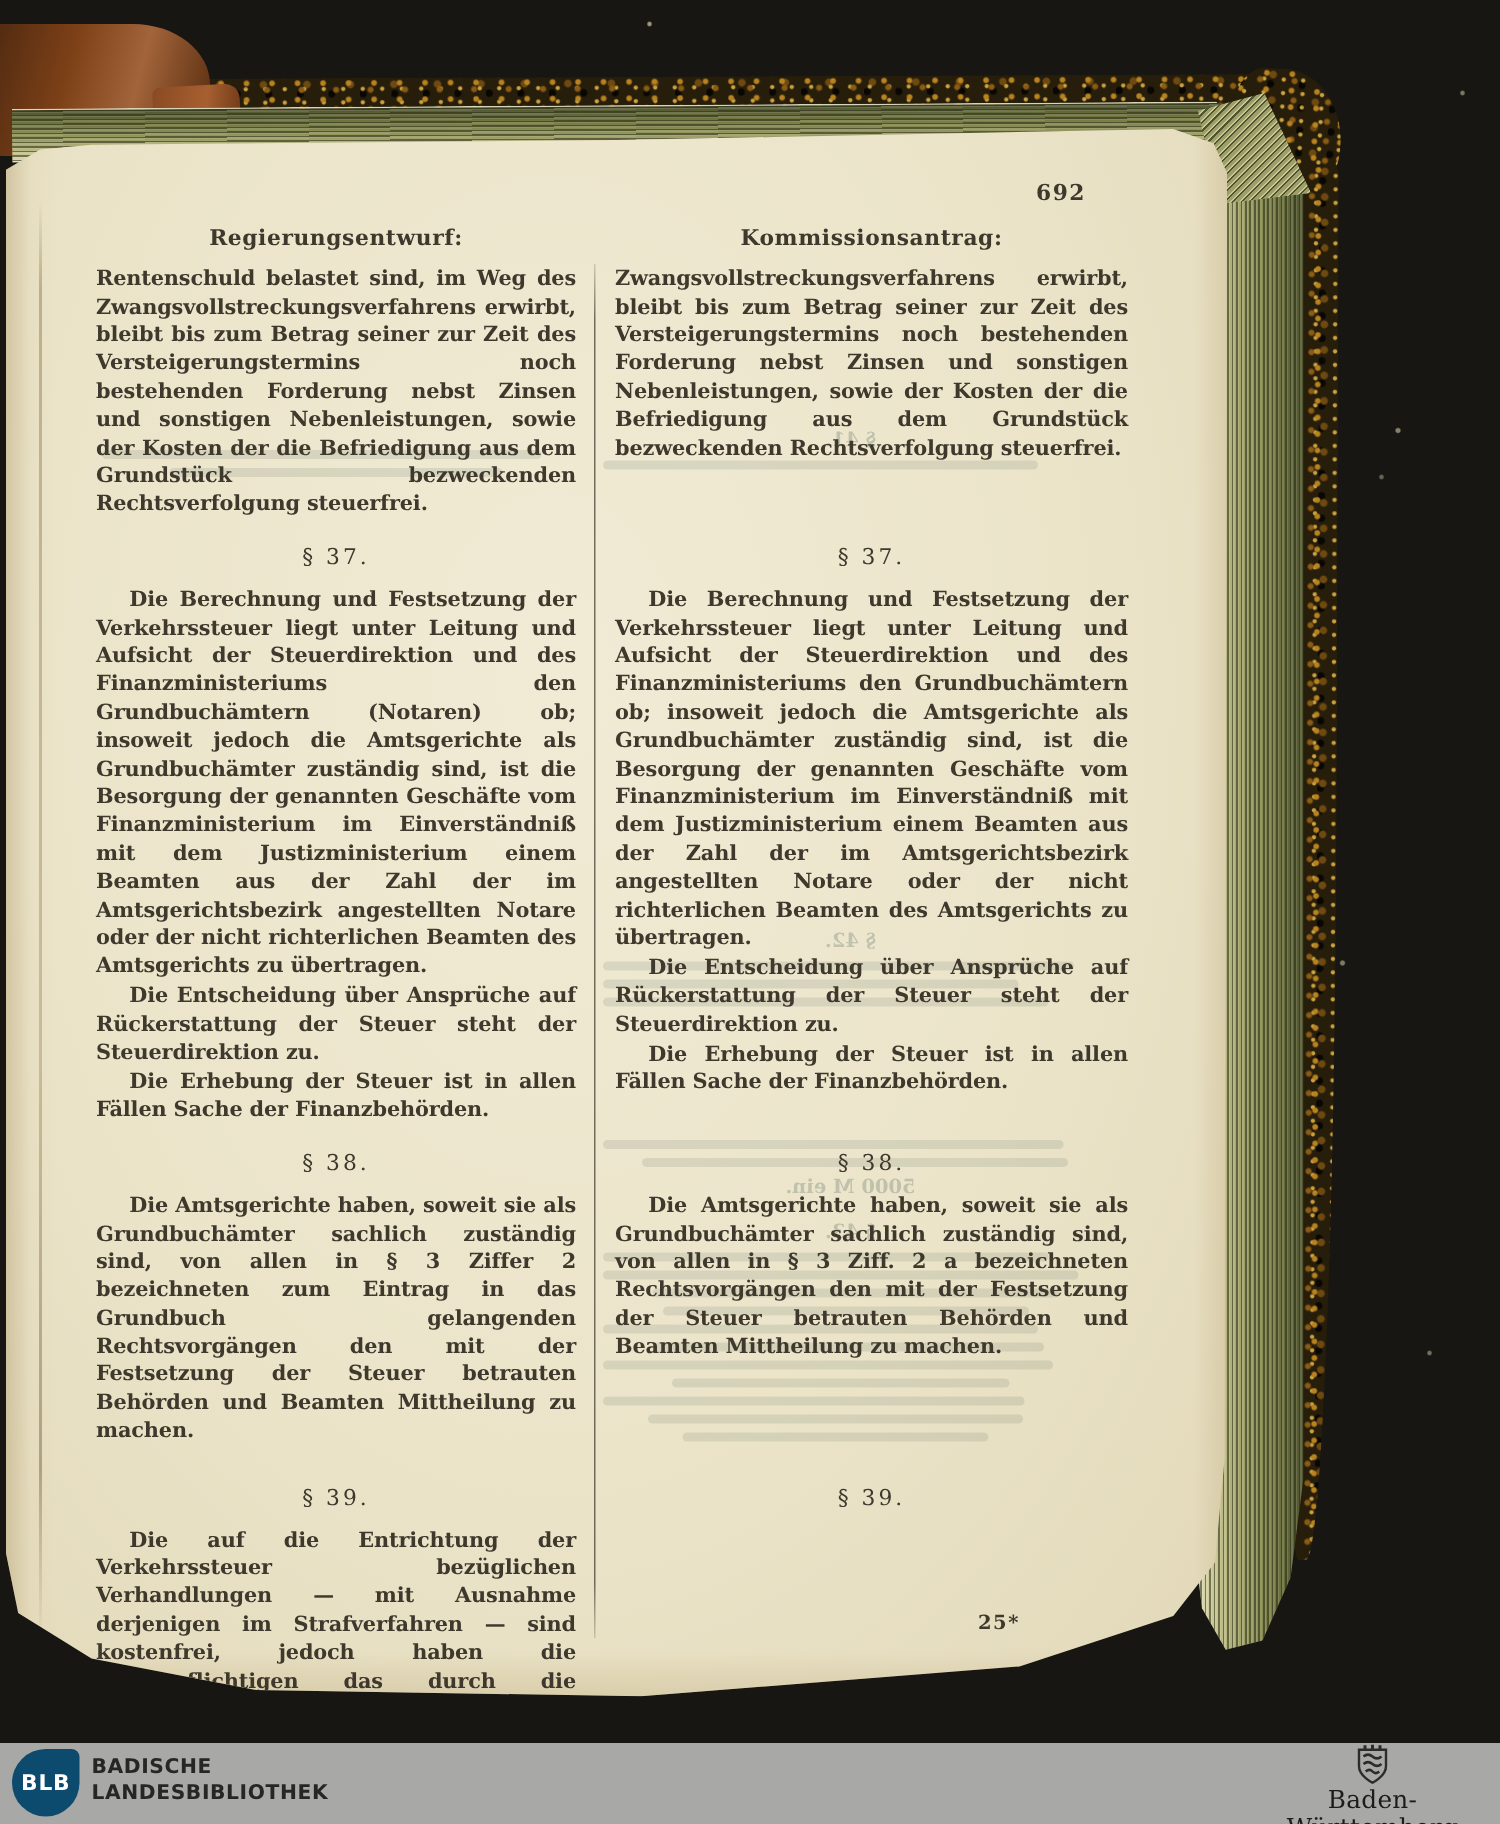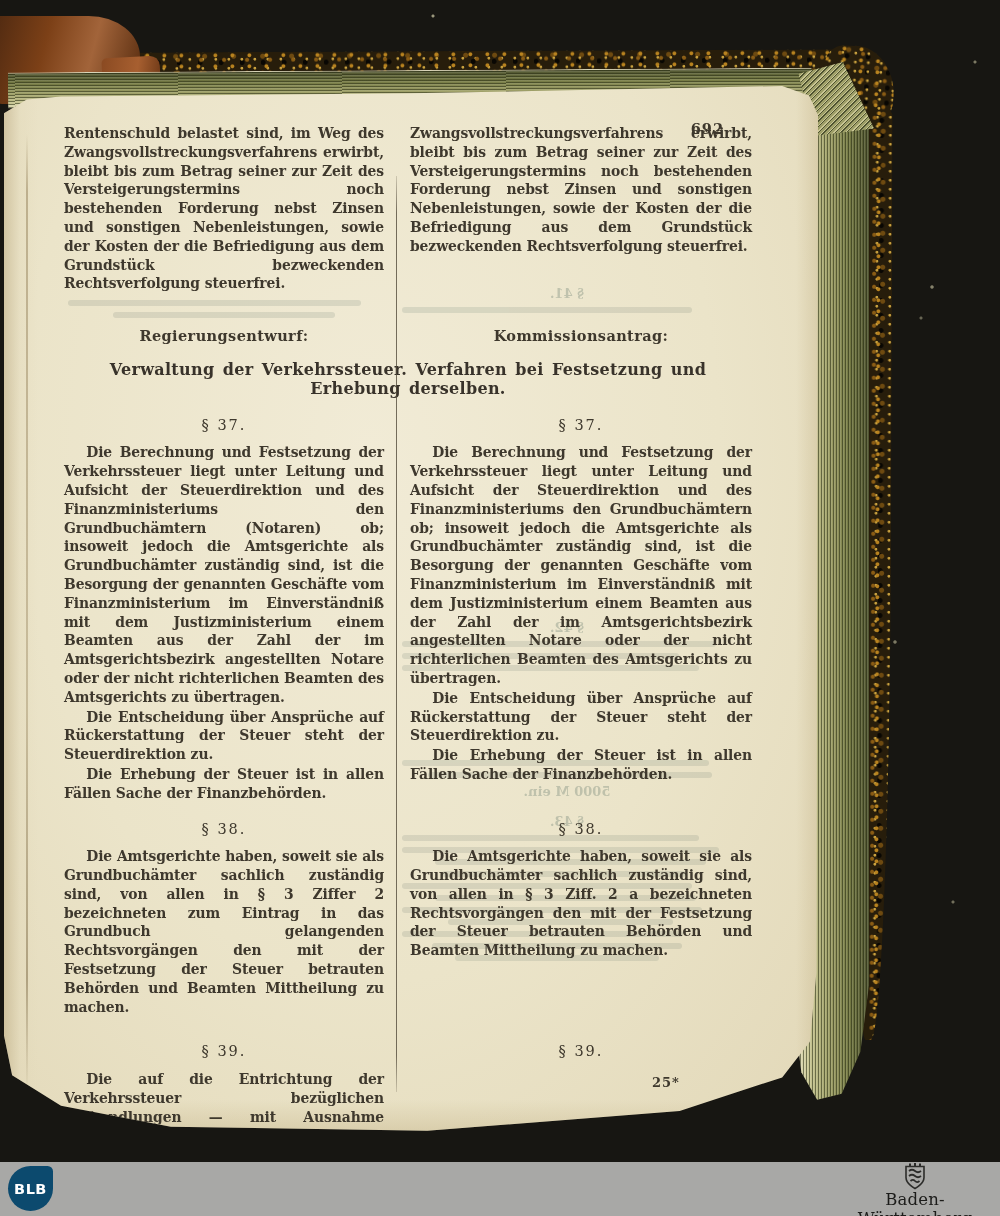--- a/index.html
+++ b/index.html
@@ -163,35 +163,34 @@
       <div class="ghost-line" style="width:68%; margin-left:14%"></div>
       <div class="ghost-line" style="width:85%"></div>
       <div class="ghost-line" style="width:76%; margin-left:9%"></div>
       <div class="ghost-line" style="width:62%; margin-left:16%"></div>
     </div>
 
     <div class="content">
       <div class="pagenum">692</div>
       <div class="divider"></div>
 
-      <div class="cols intro-row">
-        <div class="col-l">
-          <p class="para">Rentenschuld belastet sind, im Weg des Zwangsvollstreckungsverfahrens erwirbt, bleibt bis zum Betrag seiner zur Zeit des Versteigerungstermins noch bestehenden Forderung nebst Zinsen und sonstigen Nebenleistungen, sowie der Kosten der die Befriedigung aus dem Grundstück bezweckenden Rechtsverfolgung steuerfrei.</p>
-        </div>
-        <div class="col-r">
-          <p class="para">Zwangsvollstreckungsverfahrens erwirbt, bleibt bis zum Betrag seiner zur Zeit des Versteigerungstermins noch bestehenden Forderung nebst Zinsen und sonstigen Nebenleistungen, sowie der Kosten der die Befriedigung aus dem Grundstück bezweckenden Rechtsverfolgung steuerfrei.</p>
-        </div>
-      </div>
-
       <div class="cols">
         <div class="col-l col-head">Regierungsentwurf:</div>
         <div class="col-r col-head">Kommissionsantrag:</div>
       </div>
 
-      <div class="main-heading">Verwaltung der Verkehrssteuer.  Verfahren bei Festsetzung und Erhebung derselben.</div>
+      <div class="cols intro-row">
+        <div class="col-l">
+          <p class="para">Rentenschuld belastet sind, im Weg des Zwangsvollstreckungsverfahrens erwirbt, bleibt bis zum Betrag seiner zur Zeit des Versteigerungstermins noch bestehenden Forderung nebst Zinsen und sonstigen Nebenleistungen, sowie der Kosten der die Befriedigung aus dem Grundstück bezweckenden Rechtsverfolgung steuerfrei.</p>
+        </div>
+        <div class="col-r">
+          <p class="para">Zwangsvollstreckungsverfahrens erwirbt, bleibt bis zum Betrag seiner zur Zeit des Versteigerungstermins noch bestehenden Forderung nebst Zinsen und sonstigen Nebenleistungen, sowie der Kosten der die Befriedigung aus dem Grundstück bezweckenden Rechtsverfolgung steuerfrei.</p>
+        </div>
+      </div>
+
 
       <div class="cols sec-row">
         <div class="col-l">
           <div class="sec-mark">§ 37.</div>
           <p class="para indent">Die Berechnung und Festsetzung der Verkehrssteuer liegt unter Leitung und Aufsicht der Steuerdirektion und des Finanzministeriums den Grundbuchämtern (Notaren) ob; insoweit jedoch die Amtsgerichte als Grundbuchämter zuständig sind, ist die Besorgung der genannten Geschäfte vom Finanzministerium im Einverständniß mit dem Justizministerium einem Beamten aus der Zahl der im Amtsgerichtsbezirk angestellten Notare oder der nicht richterlichen Beamten des Amtsgerichts zu übertragen.</p>
           <p class="para indent">Die Entscheidung über Ansprüche auf Rückerstattung der Steuer steht der Steuerdirektion zu.</p>
           <p class="para indent">Die Erhebung der Steuer ist in allen Fällen Sache der Finanzbehörden.</p>
         </div>
         <div class="col-r">
           <div class="sec-mark">§ 37.</div>
@@ -223,20 +222,24 @@
         </div>
       </div>
 
       <div class="sig-mark">25*</div>
     </div>
   </div>
 
   <div class="footer">
     <div class="blb-logo">
       <span>BLB</span>
+    </div>
+    <div class="lib-name">
+      <div>BADISCHE</div>
+      <div>LANDESBIBLIOTHEK</div>
     </div>
     <div class="state">
       <svg class="coa" width="24" height="27" viewBox="0 0 24 27" aria-hidden="true">
         <rect x="6" y="0.5" width="2" height="2.5" fill="#2c2c2a"></rect>
         <rect x="11" y="0" width="2" height="3" fill="#2c2c2a"></rect>
         <rect x="16" y="0.5" width="2" height="2.5" fill="#2c2c2a"></rect>
         <path d="M3,3.5 h18 v11 c0,6.5 -9,11 -9,11 c0,0 -9,-4.5 -9,-11 z" fill="none" stroke="#2c2c2a" stroke-width="1.6"></path>
         <path d="M6,8 q3,-2.5 6,0 q3,2.5 6,0" fill="none" stroke="#2c2c2a" stroke-width="1.7"></path>
         <path d="M6,13 q3,-2.5 6,0 q3,2.5 6,0" fill="none" stroke="#2c2c2a" stroke-width="1.7"></path>
         <path d="M7.5,18 q2.5,-2.2 4.5,0 q2,2.2 4.5,0" fill="none" stroke="#2c2c2a" stroke-width="1.7"></path>

